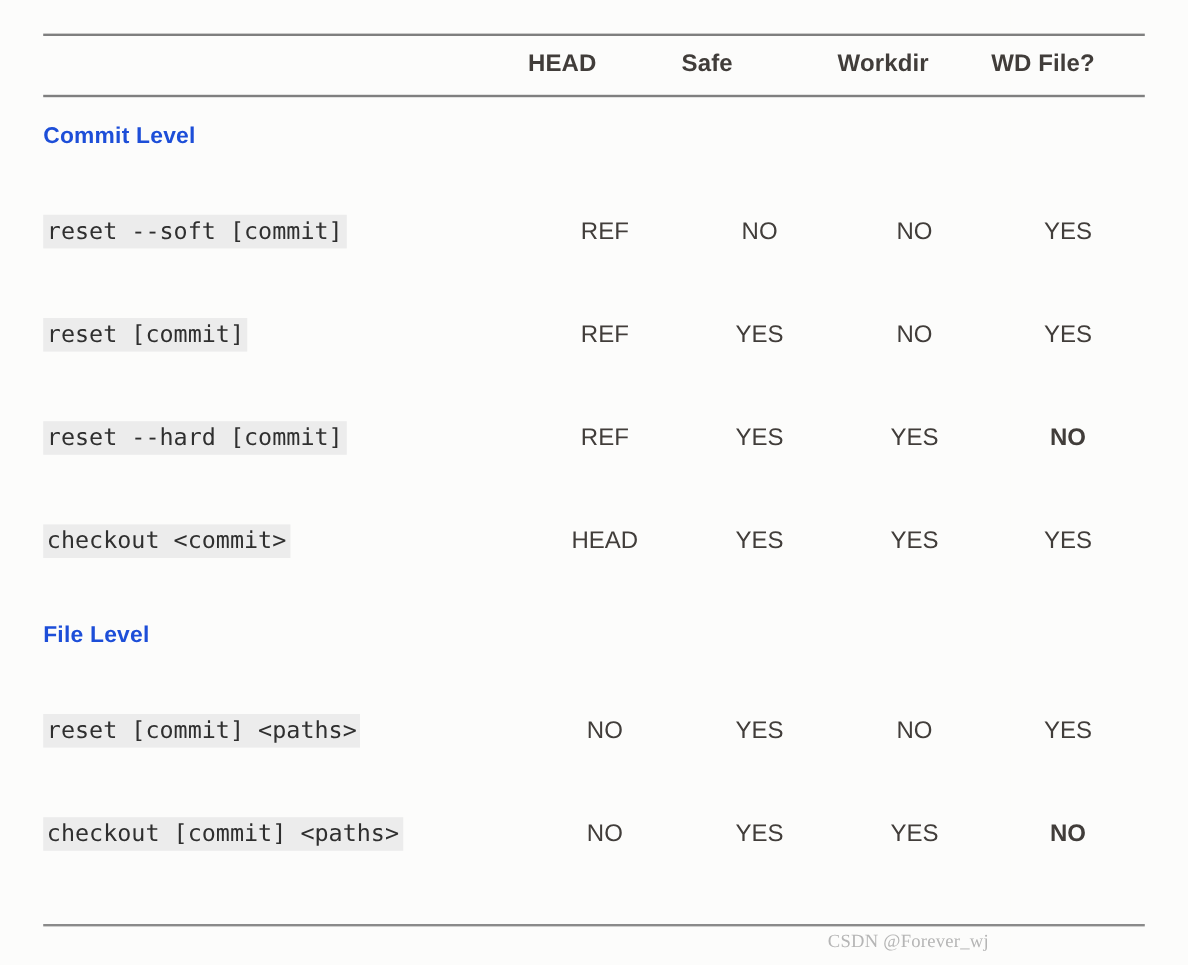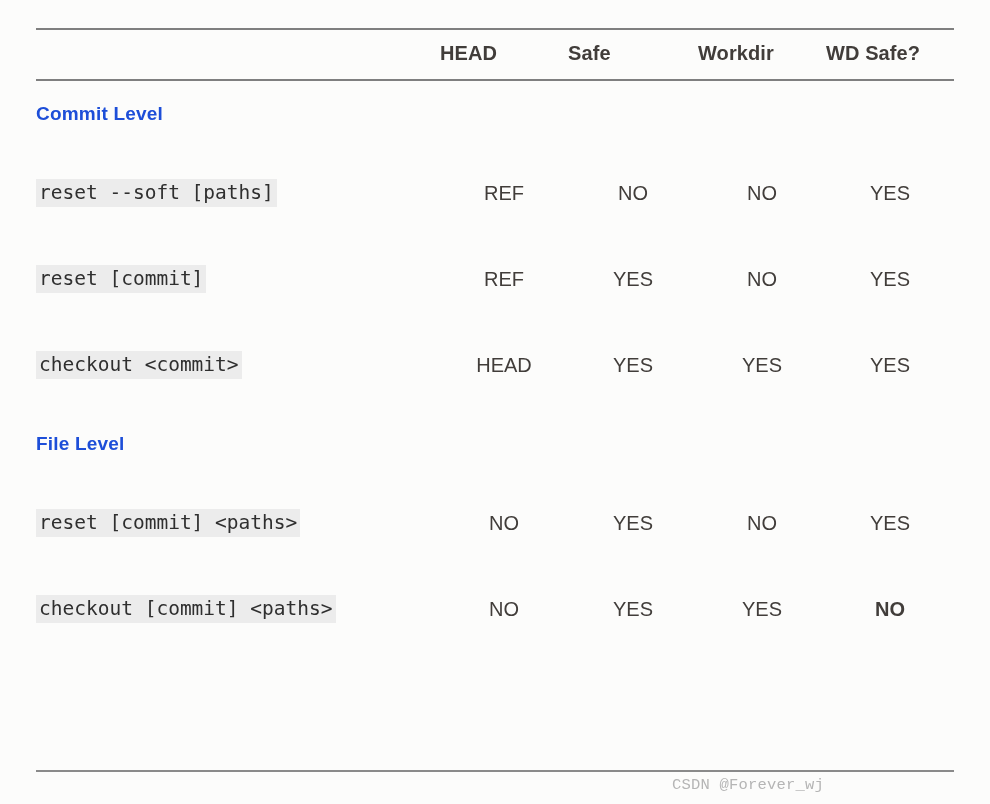--- a/index.html
+++ b/index.html
@@ -107,21 +107,21 @@
 
   td.val { font-size: 20px; text-align: center; }
   td.val.bold { font-weight: bold; }
 
   .watermark {
     position: absolute;
     right: 18px;
     top: 776px;
     font-size: 15.5px;
     color: #b5b5b5;
-    font-family: Liberation Mono, monospace;
+    font-family: Liberation Serif, serif;
     letter-spacing: 0.2px;
   }
 </style>
 </head>
 <body>
 
 <div class="sheet">
 
   <div class="rule-top"></div>
   <div class="rule-head"></div>
@@ -134,49 +134,56 @@
       <col class="c-index">
       <col class="c-work">
       <col class="c-safe">
     </colgroup>
     <thead>
       <tr>
         <th class="cmd-col"></th>
         <th>HEAD</th>
         <th>Safe</th>
         <th>Workdir</th>
-        <th>WD Safe?</th>
+        <th>WD File?</th>
       </tr>
     </thead>
     <tbody>
 
       <tr class="section-row">
         <td class="section-title">Commit Level</td>
         <td></td>
         <td></td>
         <td></td>
         <td></td>
       </tr>
 
       <tr>
-        <td><code class="cmd">reset --soft [paths]</code></td>
+        <td><code class="cmd">reset --soft [commit]</code></td>
         <td class="val">REF</td>
         <td class="val">NO</td>
         <td class="val">NO</td>
         <td class="val">YES</td>
       </tr>
 
       <tr>
         <td><code class="cmd">reset [commit]</code></td>
         <td class="val">REF</td>
         <td class="val">YES</td>
         <td class="val">NO</td>
         <td class="val">YES</td>
       </tr>
 
+      <tr>
+        <td><code class="cmd">reset --hard [commit]</code></td>
+        <td class="val">REF</td>
+        <td class="val">YES</td>
+        <td class="val">YES</td>
+        <td class="val bold">NO</td>
+      </tr>
 
       <tr>
         <td><code class="cmd">checkout &lt;commit&gt;</code></td>
         <td class="val">HEAD</td>
         <td class="val">YES</td>
         <td class="val">YES</td>
         <td class="val">YES</td>
       </tr>
 
       <tr class="section-row">

